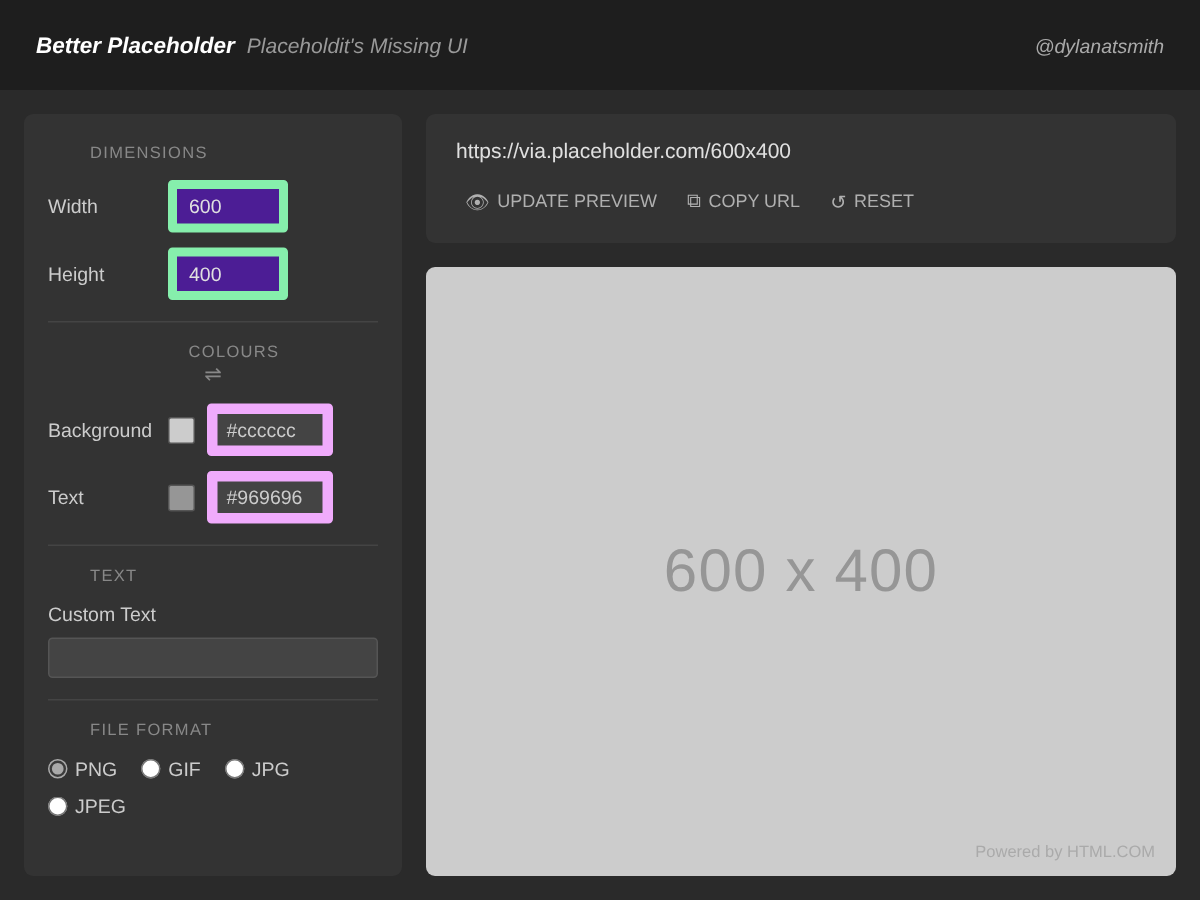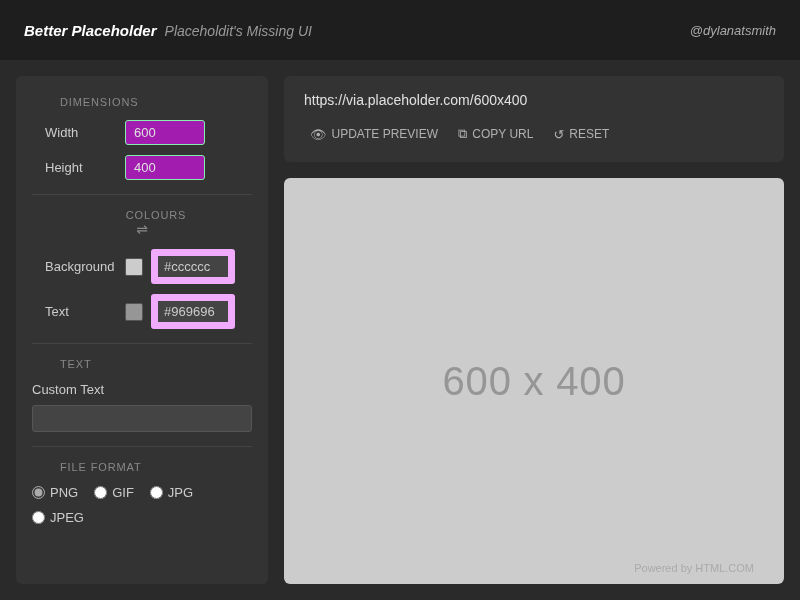--- a/index.html
+++ b/index.html
@@ -71,33 +71,32 @@
       text-transform: uppercase;
       margin-bottom: 12px;
       margin-left: 28px;
     }
 
     .field-row {
       display: flex;
       align-items: center;
       margin-bottom: 10px;
       gap: 8px;
-      margin-left: 13px;
     }
 
     .field-label {
       font-size: 13px;
       color: #ccc;
       width: 72px;
       flex-shrink: 0;
     }
 
     .field-input {
-      background: #a21caf;
-      border: 1px solid #86efac;
+      background: #4c1d95;
+      border: 6px solid #86efac;
       border-radius: 3px;
       color: #e0e0e0;
       font-size: 13px;
       padding: 4px 8px;
       width: 80px;
       outline: none;
     }
 
     .divider {
       border: none;
@@ -255,21 +254,21 @@
     .preview-dimension-text {
       font-size: 40px;
       color: #969696;
       font-weight: 400;
       letter-spacing: 0.02em;
     }
 
     .powered-by {
       position: absolute;
       bottom: 10px;
-      right: 30px;
+      right: 14px;
       font-size: 11px;
       color: #aaa;
     }
   </style>
 </head>
 <body>
 
 <div class="header">
   <div class="header-left">
     <span class="header-title-bold">Better Placeholder</span>

